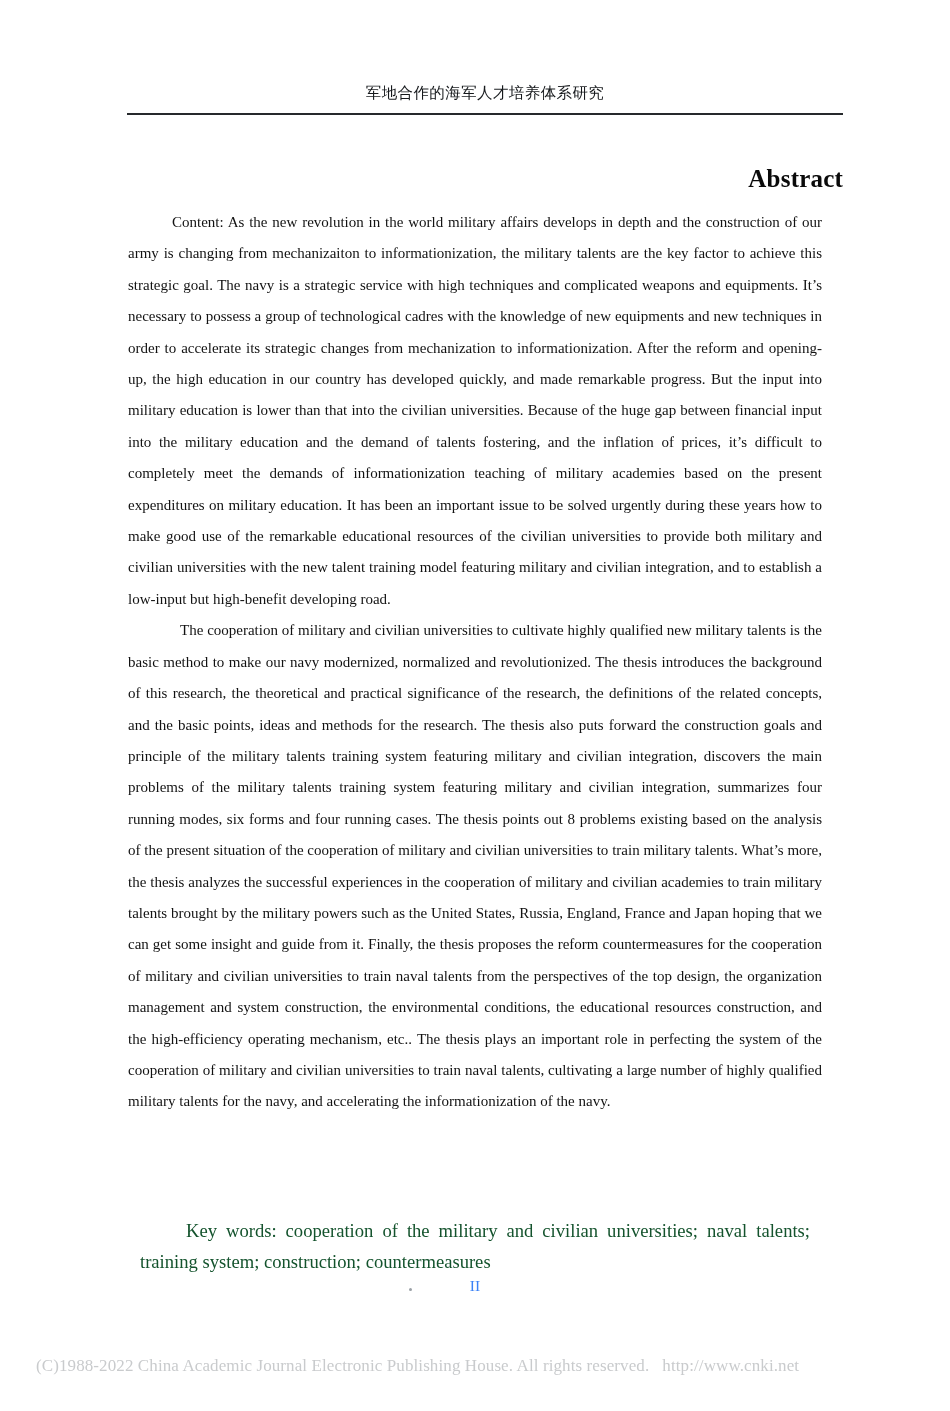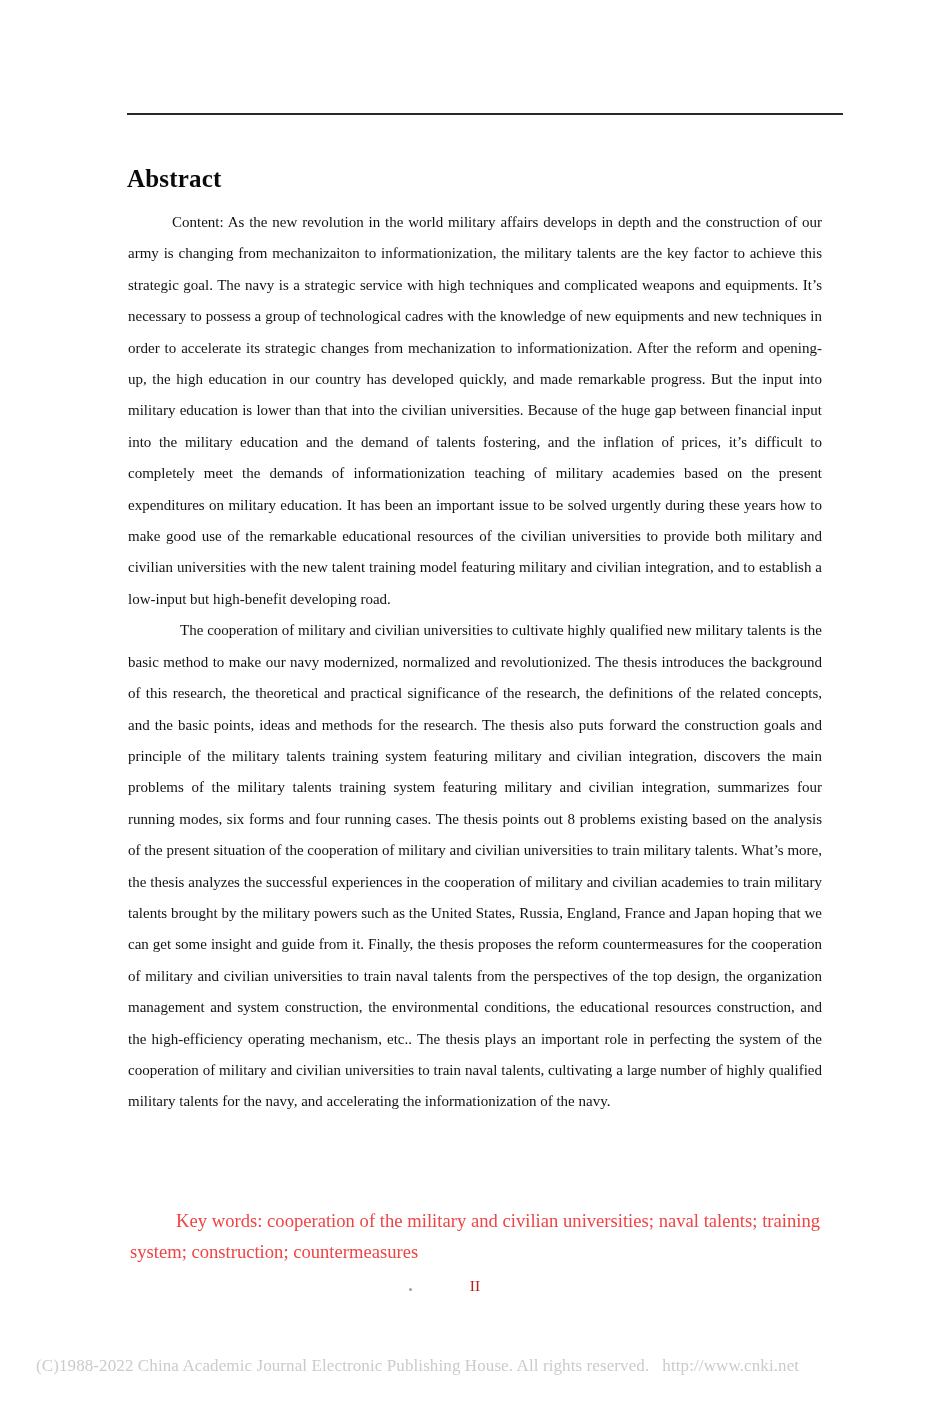--- a/index.html
+++ b/index.html
@@ -44,21 +44,21 @@
     height: 2px;
     background: #26292c;
   }
 
   
   .doc-title {
     position: absolute;
     left: 127px;
     top: 148px;
     width: 716px;
-    text-align: left;
+    text-align: right;
     font-size: 25px;
     font-weight: bold;
     letter-spacing: 0.2px;
     color: #0a0a0a;
   }
 
   
   .body-block {
     position: absolute;
     left: 128px;
@@ -78,38 +78,38 @@
   p.para-1 { text-indent: 44px; }
   p.para-2 { text-indent: 52px; }
 
   .keywords-block {
     position: absolute;
     left: 128px;
     top: 1203px;
     width: 694px;
   }
   p.keywords {
-    margin: 2px;
+    margin: 12px;
     font-size: 18.6px;
     line-height: 31.4px;
     text-align: justify;
     text-justify: inter-word;
     text-indent: 46px;
-    color: #ef4444;
+    color: #14532d;
   }
 
   
   .page-number {
     position: absolute;
     left: 0;
     top: 1277px;
     width: 950px;
     text-align: center;
     font-size: 15.5px;
-    color: #b91c1c;
+    color: #3b82f6;
   }
   .stray-dot {
     position: absolute;
     left: 409px;
     top: 1288px;
     width: 3px;
     height: 3px;
     background: #9aa0a6;
     border-radius: 50%;
   }
@@ -124,20 +124,21 @@
     letter-spacing: 0.1px;
     color: #c9cbcd;
     white-space: pre;
   }
 </style>
 </head>
 <body>
 
 <div class="page">
 
+  <div class="running-head">军地合作的海军人才培养体系研究</div>
 
   <div class="head-rule"></div>
 
   <h1 class="doc-title">Abstract</h1>
 
   <div class="body-block">
     <p class="para para-1">Content: As the new revolution in the world military affairs develops in depth and the construction of our army is changing from mechanizaiton to informationization, the military talents are the key factor to achieve this strategic goal. The navy is a strategic service with high techniques and complicated weapons and equipments. It’s necessary to possess a group of technological cadres with the knowledge of new equipments and new techniques in order to accelerate its strategic changes from mechanization to informationization. After the reform and opening-up, the high education in our country has developed quickly, and made remarkable progress. But the input into military education is lower than that into the civilian universities. Because of the huge gap between financial input into the military education and the demand of talents fostering, and the inflation of prices, it’s difficult to completely meet the demands of informationization teaching of military academies based on the present expenditures on military education. It has been an important issue to be solved urgently during these years how to make good use of the remarkable educational resources of the civilian universities to provide both military and civilian universities with the new talent training model featuring military and civilian integration, and to establish a low-input but high-benefit developing road.</p>
     <p class="para para-2">The cooperation of military and civilian universities to cultivate highly qualified new military talents is the basic method to make our navy modernized, normalized and revolutionized. The thesis introduces the background of this research, the theoretical and practical significance of the research, the definitions of the related concepts, and the basic points, ideas and methods for the research. The thesis also puts forward the construction goals and principle of the military talents training system featuring military and civilian integration, discovers the main problems of the military talents training system featuring military and civilian integration, summarizes four running modes, six forms and four running cases. The thesis points out 8 problems existing based on the analysis of the present situation of the cooperation of military and civilian universities to train military talents. What’s more, the thesis analyzes the successful experiences in the cooperation of military and civilian academies to train military talents brought by the military powers such as the United States, Russia, England, France and Japan hoping that we can get some insight and guide from it. Finally, the thesis proposes   the reform countermeasures for the cooperation of military and civilian universities to train naval talents from the perspectives of the top design, the organization management and system construction, the environmental conditions, the educational resources construction, and the high-efficiency operating mechanism, etc.. The thesis plays an important role in perfecting the system of the cooperation of military and civilian universities to train naval talents, cultivating a large number of highly qualified military talents for the navy, and accelerating the informationization of the navy.</p>
   </div>
 

